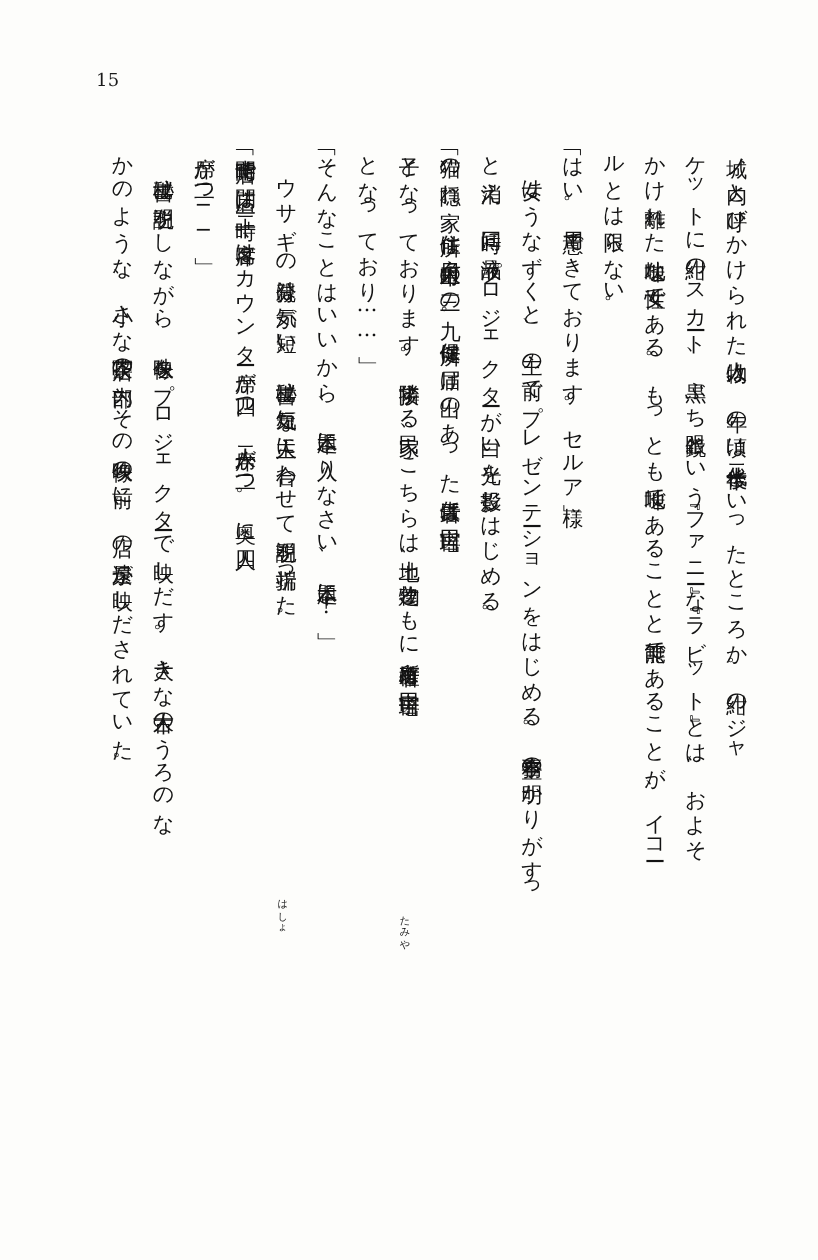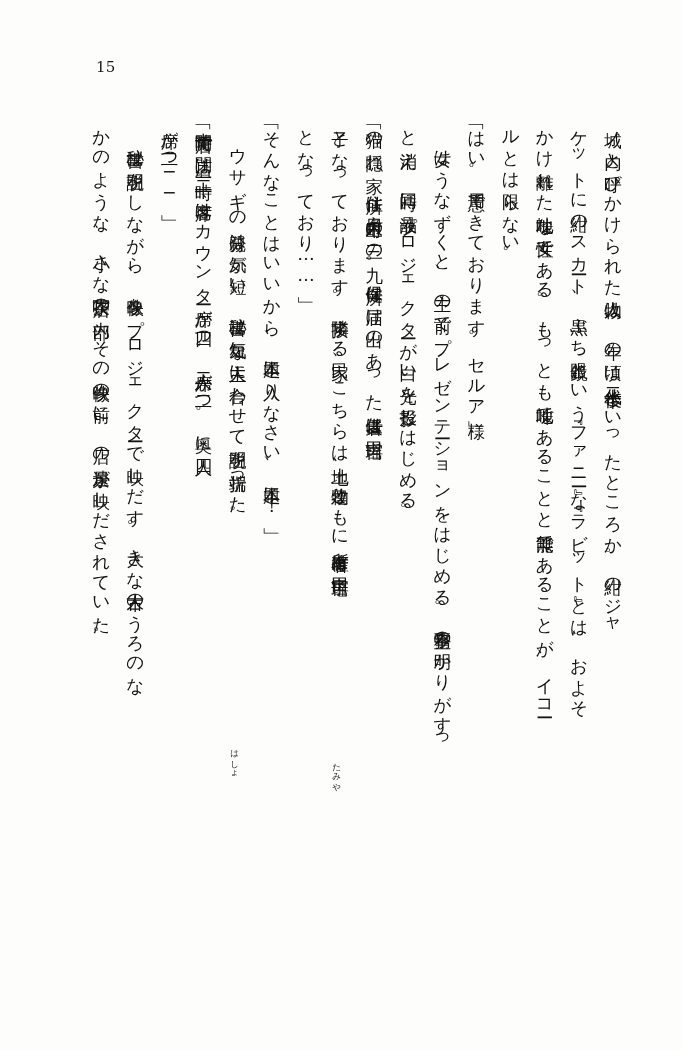--- a/index.html
+++ b/index.html
@@ -12,21 +12,21 @@
     width: 682px;
     height: 1050px;
     background: #fdfdfb;
     overflow: hidden;
     font-family: "DejaVu Serif", "Liberation Serif", serif;
     color: #111111;
   }
   
   #page-number {
     position: absolute;
-    left: 96px;
+    left: 80px;
     top: 58px;
     font-size: 15px;
     letter-spacing: 0.02em;
     color: #1a1a1a;
     font-family: "DejaVu Serif", "Liberation Serif", serif;
   }
   
   #text-block {
     position: absolute;
     top: 118px;

